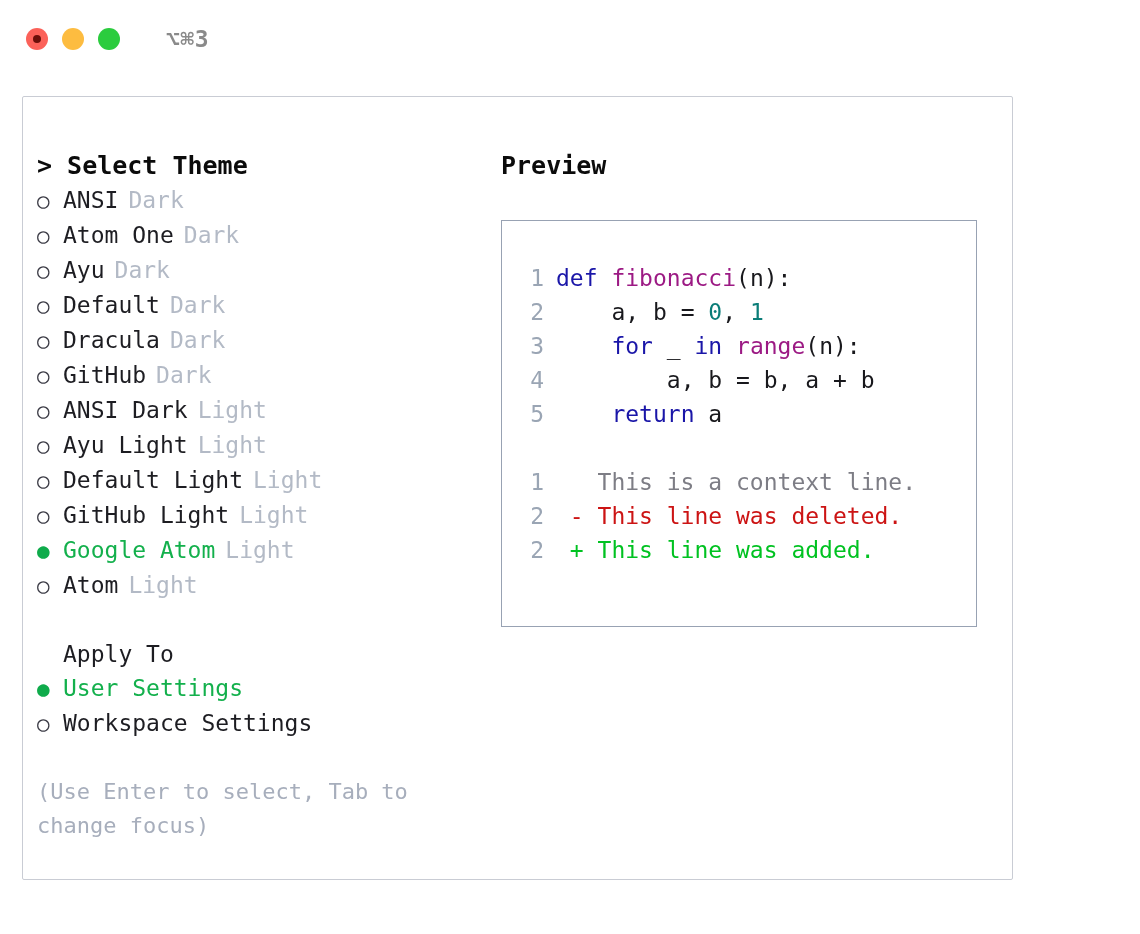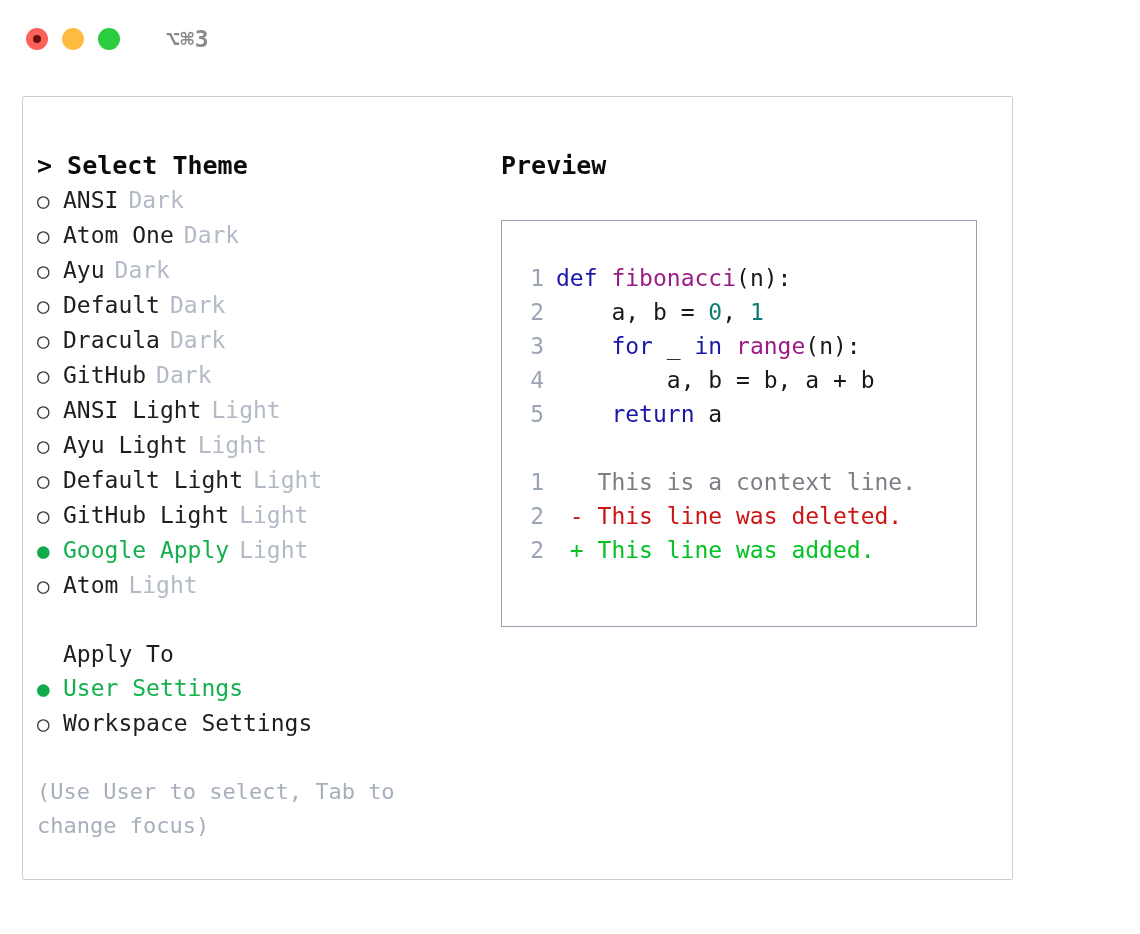--- a/index.html
+++ b/index.html
@@ -207,37 +207,37 @@
 
       <div class="left-col">
         <div class="section-title">&gt; Select Theme</div>
         <div id="theme-list">
             <div class="opt-row"><span class="bullet">○</span><span class="opt-label">ANSI</span><span class="opt-variant">Dark</span></div>
             <div class="opt-row"><span class="bullet">○</span><span class="opt-label">Atom One</span><span class="opt-variant">Dark</span></div>
             <div class="opt-row"><span class="bullet">○</span><span class="opt-label">Ayu</span><span class="opt-variant">Dark</span></div>
             <div class="opt-row"><span class="bullet">○</span><span class="opt-label">Default</span><span class="opt-variant">Dark</span></div>
             <div class="opt-row"><span class="bullet">○</span><span class="opt-label">Dracula</span><span class="opt-variant">Dark</span></div>
             <div class="opt-row"><span class="bullet">○</span><span class="opt-label">GitHub</span><span class="opt-variant">Dark</span></div>
-            <div class="opt-row"><span class="bullet">○</span><span class="opt-label">ANSI Light</span><span class="opt-variant">Light</span></div>
+            <div class="opt-row"><span class="bullet">○</span><span class="opt-label">ANSI Dark</span><span class="opt-variant">Light</span></div>
             <div class="opt-row"><span class="bullet">○</span><span class="opt-label">Ayu Light</span><span class="opt-variant">Light</span></div>
             <div class="opt-row"><span class="bullet">○</span><span class="opt-label">Default Light</span><span class="opt-variant">Light</span></div>
             <div class="opt-row"><span class="bullet">○</span><span class="opt-label">GitHub Light</span><span class="opt-variant">Light</span></div>
-            <div class="opt-row selected"><span class="bullet">●</span><span class="opt-label">Google Apply</span><span class="opt-variant">Light</span></div>
+            <div class="opt-row selected"><span class="bullet">●</span><span class="opt-label">Google Atom</span><span class="opt-variant">Light</span></div>
             <div class="opt-row"><span class="bullet">○</span><span class="opt-label">Atom</span><span class="opt-variant">Light</span></div>
           </div>
 
         <div class="spacer"></div>
 
         <div class="group-header">Apply To</div>
         <div id="apply-list">
             <div class="opt-row selected"><span class="bullet">●</span><span class="opt-label">User Settings</span></div>
             <div class="opt-row"><span class="bullet">○</span><span class="opt-label">Workspace Settings</span></div>
           </div>
 
-        <div class="hint">(Use User to select, Tab to change focus)</div>
+        <div class="hint">(Use Enter to select, Tab to change focus)</div>
       </div>
 
       <div class="right-col">
         <div class="preview-title">Preview</div>
         <div class="preview-box">
           <div id="code-block">
               <div class="code-line"><span class="lineno">1</span><span class="code-text"><span class="tok-kw">def</span><span class="tok-pl"> </span><span class="tok-fn">fibonacci</span><span class="tok-pl">(n):</span></span></div>
               <div class="code-line"><span class="lineno">2</span><span class="code-text"><span class="tok-pl">    </span><span class="tok-pl">a, b = </span><span class="tok-num">0</span><span class="tok-pl">, </span><span class="tok-num">1</span></span></div>
               <div class="code-line"><span class="lineno">3</span><span class="code-text"><span class="tok-pl">    </span><span class="tok-kw">for</span><span class="tok-pl"> _ </span><span class="tok-kw">in</span><span class="tok-pl"> </span><span class="tok-fn">range</span><span class="tok-pl">(n):</span></span></div>
               <div class="code-line"><span class="lineno">4</span><span class="code-text"><span class="tok-pl">        </span><span class="tok-pl">a, b = b, a + b</span></span></div>

